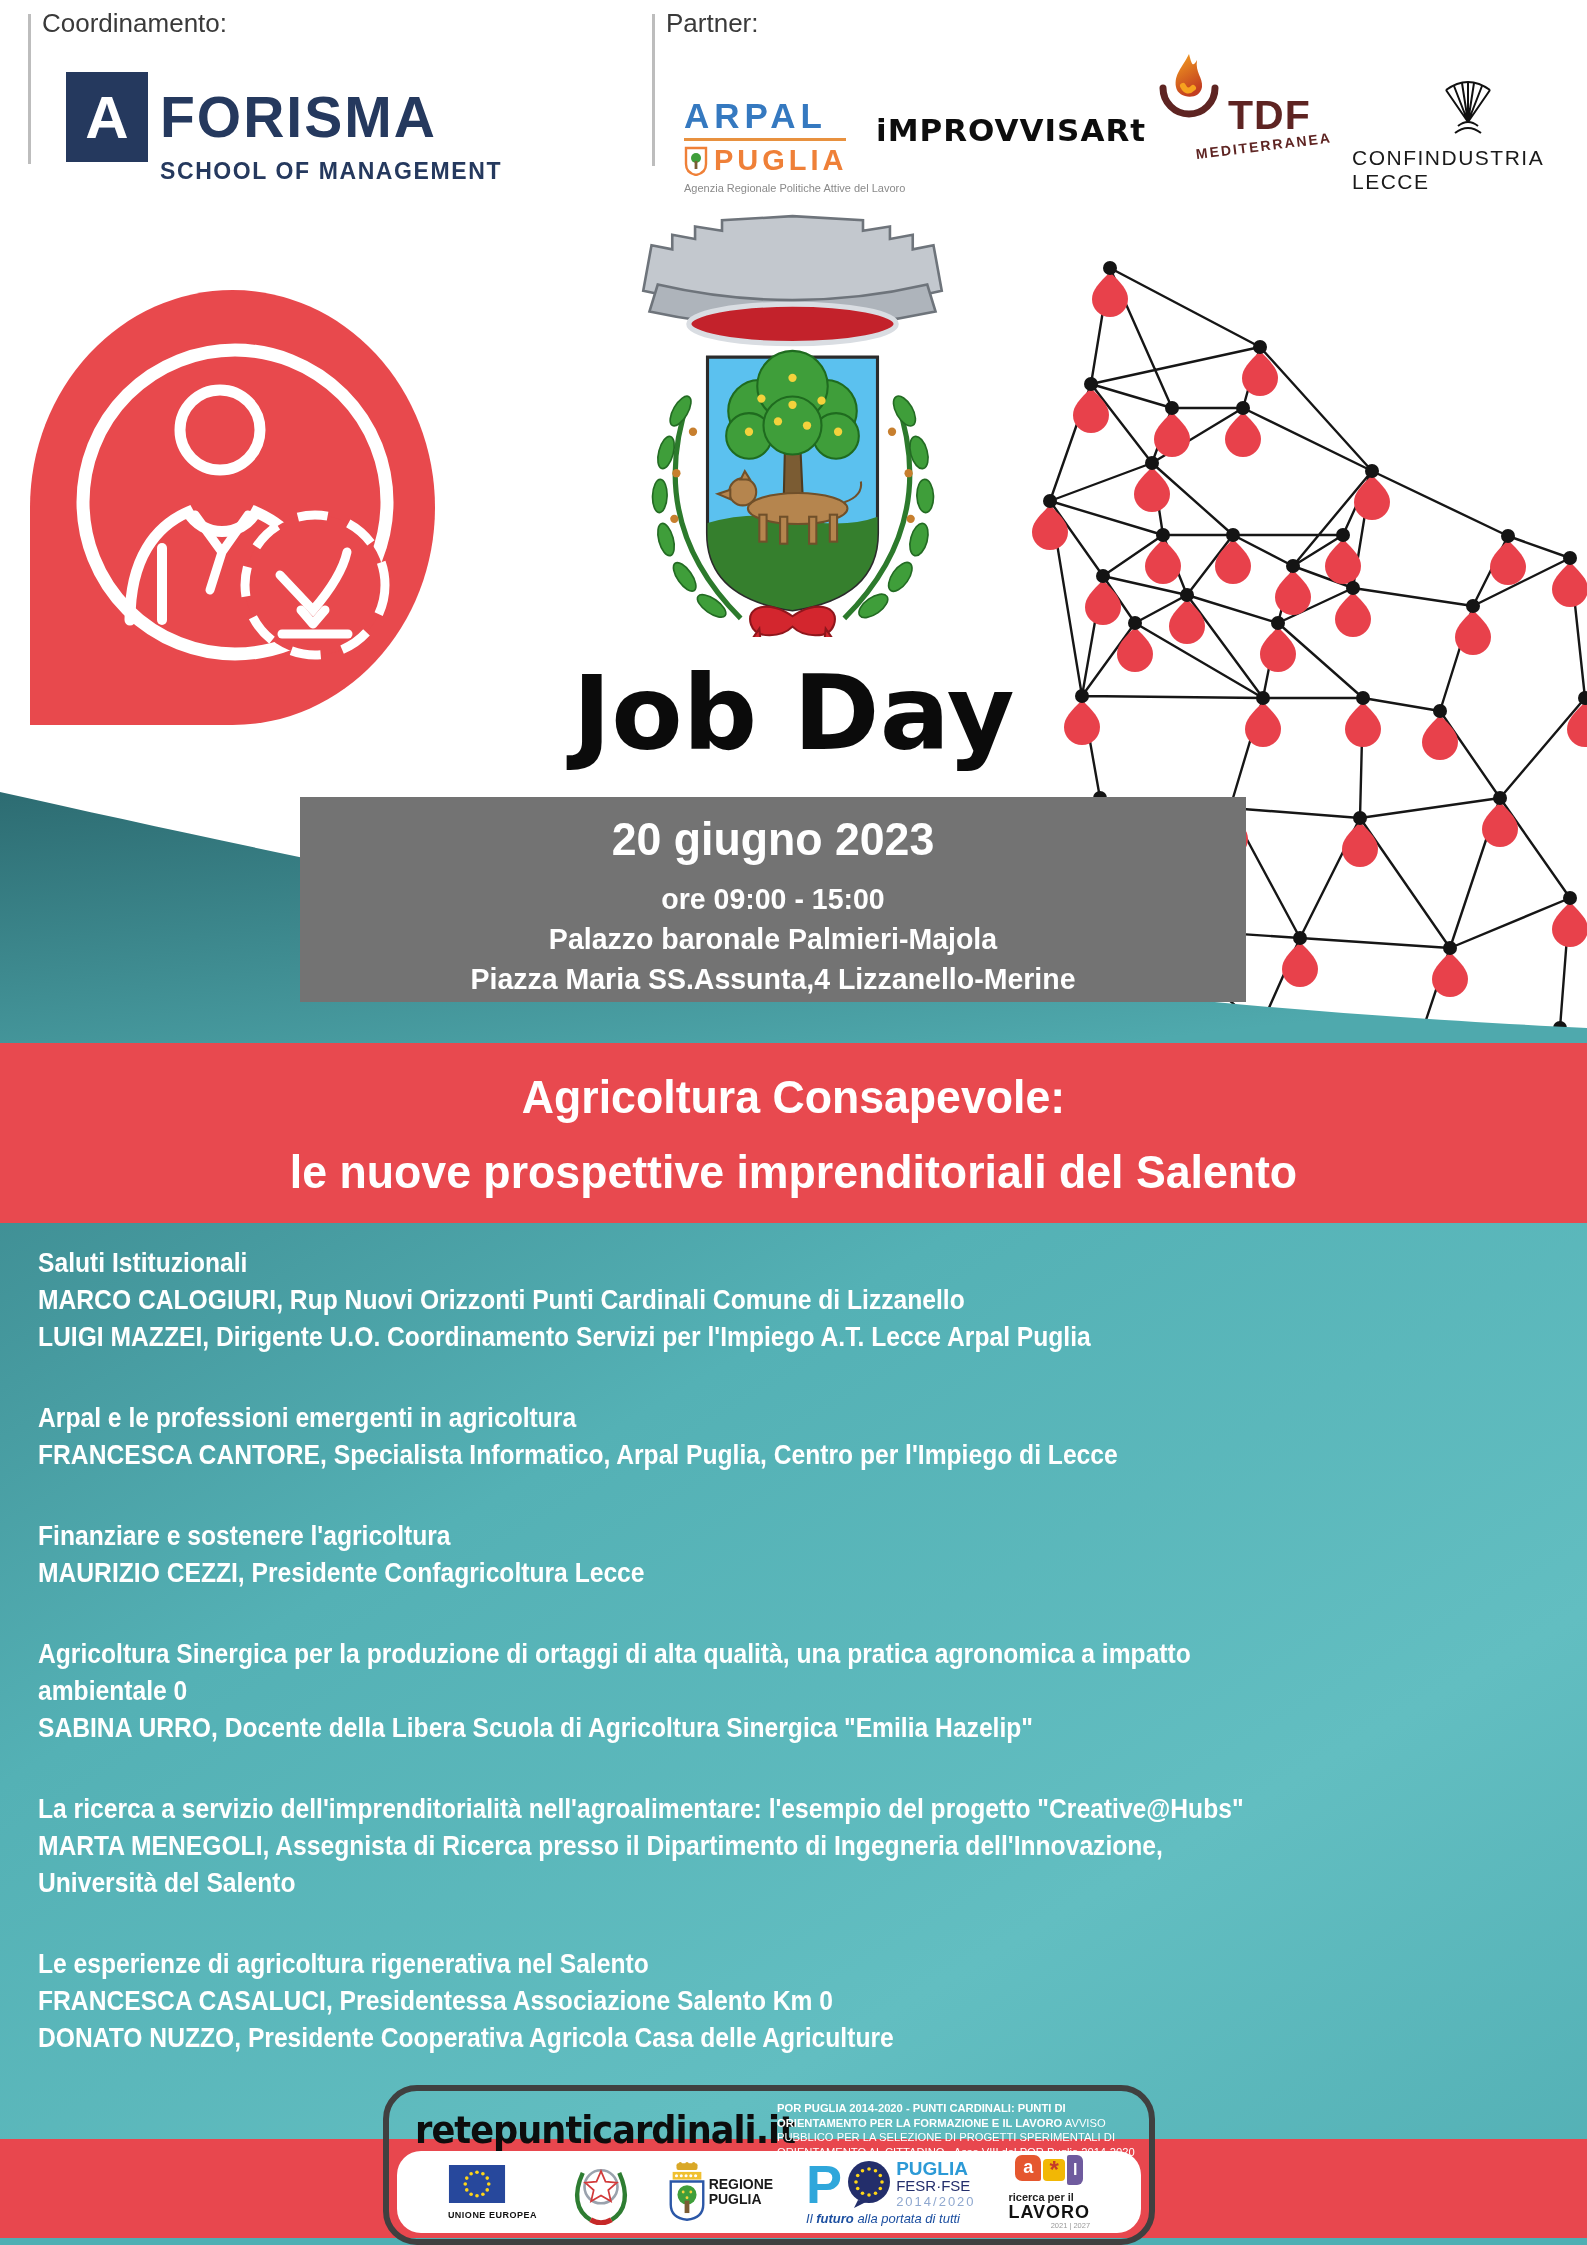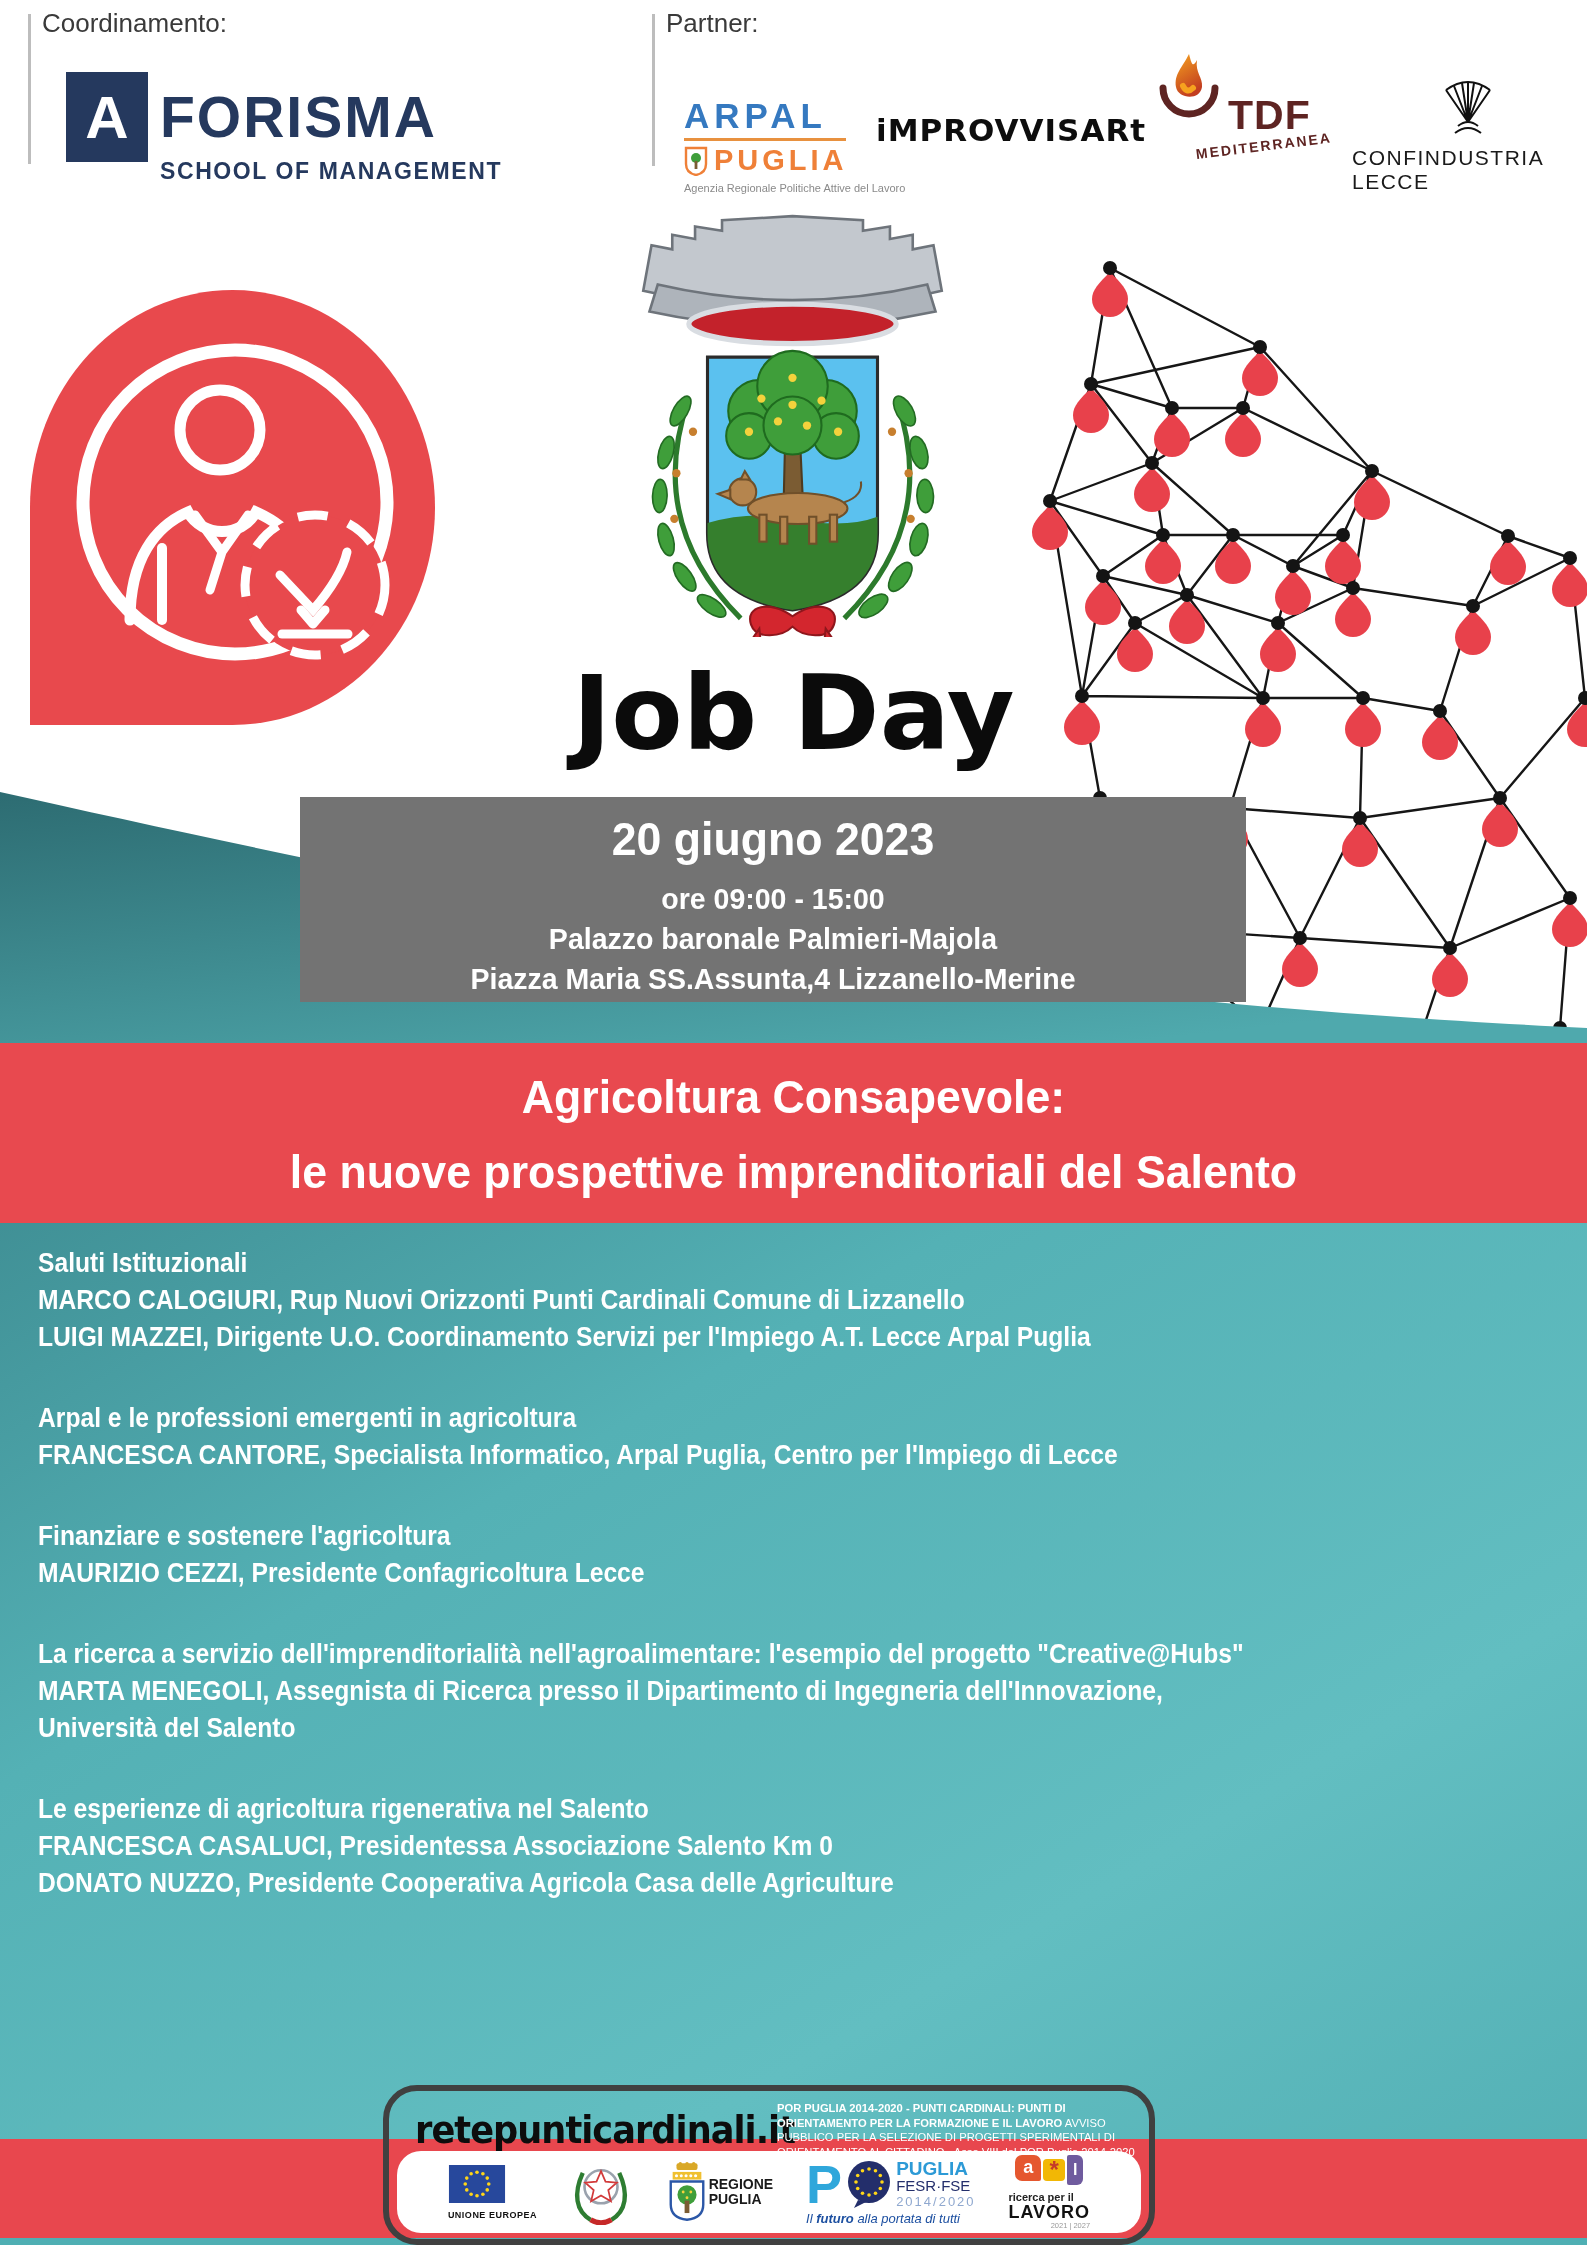--- a/index.html
+++ b/index.html
@@ -297,20 +297,25 @@
     </div>
     <div class="pgroup">
       <div class="pline">Arpal e le professioni emergenti in agricoltura</div>
       <div class="pline">FRANCESCA CANTORE, Specialista Informatico, Arpal Puglia, Centro per l'Impiego di Lecce</div>
     </div>
     <div class="pgroup">
       <div class="pline">Finanziare e sostenere l'agricoltura</div>
       <div class="pline">MAURIZIO CEZZI, Presidente Confagricoltura Lecce</div>
     </div>
     <div class="pgroup">
+      <div class="pline">Agricoltura Sinergica per la produzione di ortaggi di alta qualità, una pratica agronomica a impatto</div>
+      <div class="pline">ambientale 0</div>
+      <div class="pline">SABINA URRO, Docente della Libera Scuola di Agricoltura Sinergica "Emilia Hazelip"</div>
+    </div>
+    <div class="pgroup">
       <div class="pline">La ricerca a servizio dell'imprenditorialità nell'agroalimentare: l'esempio del progetto "Creative@Hubs"</div>
       <div class="pline">MARTA MENEGOLI, Assegnista di Ricerca presso il Dipartimento di Ingegneria dell'Innovazione,</div>
       <div class="pline">Università del Salento</div>
     </div>
     <div class="pgroup">
       <div class="pline">Le esperienze di agricoltura rigenerativa nel Salento</div>
       <div class="pline">FRANCESCA CASALUCI, Presidentessa Associazione Salento Km 0</div>
       <div class="pline">DONATO NUZZO, Presidente Cooperativa Agricola Casa delle Agriculture</div>
     </div>
   </div>

